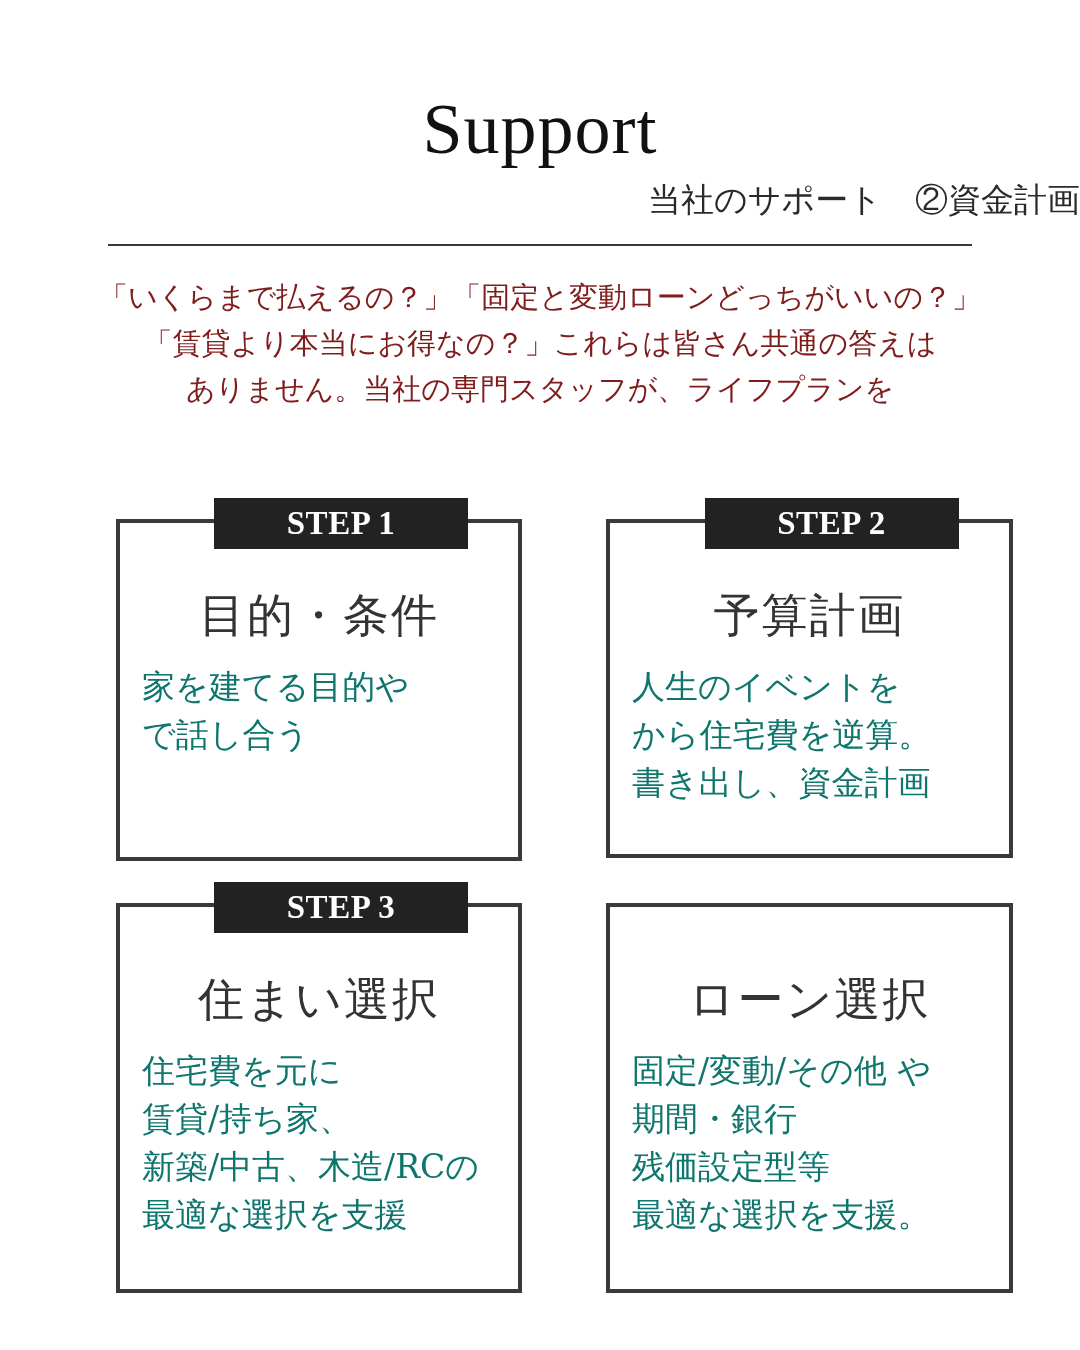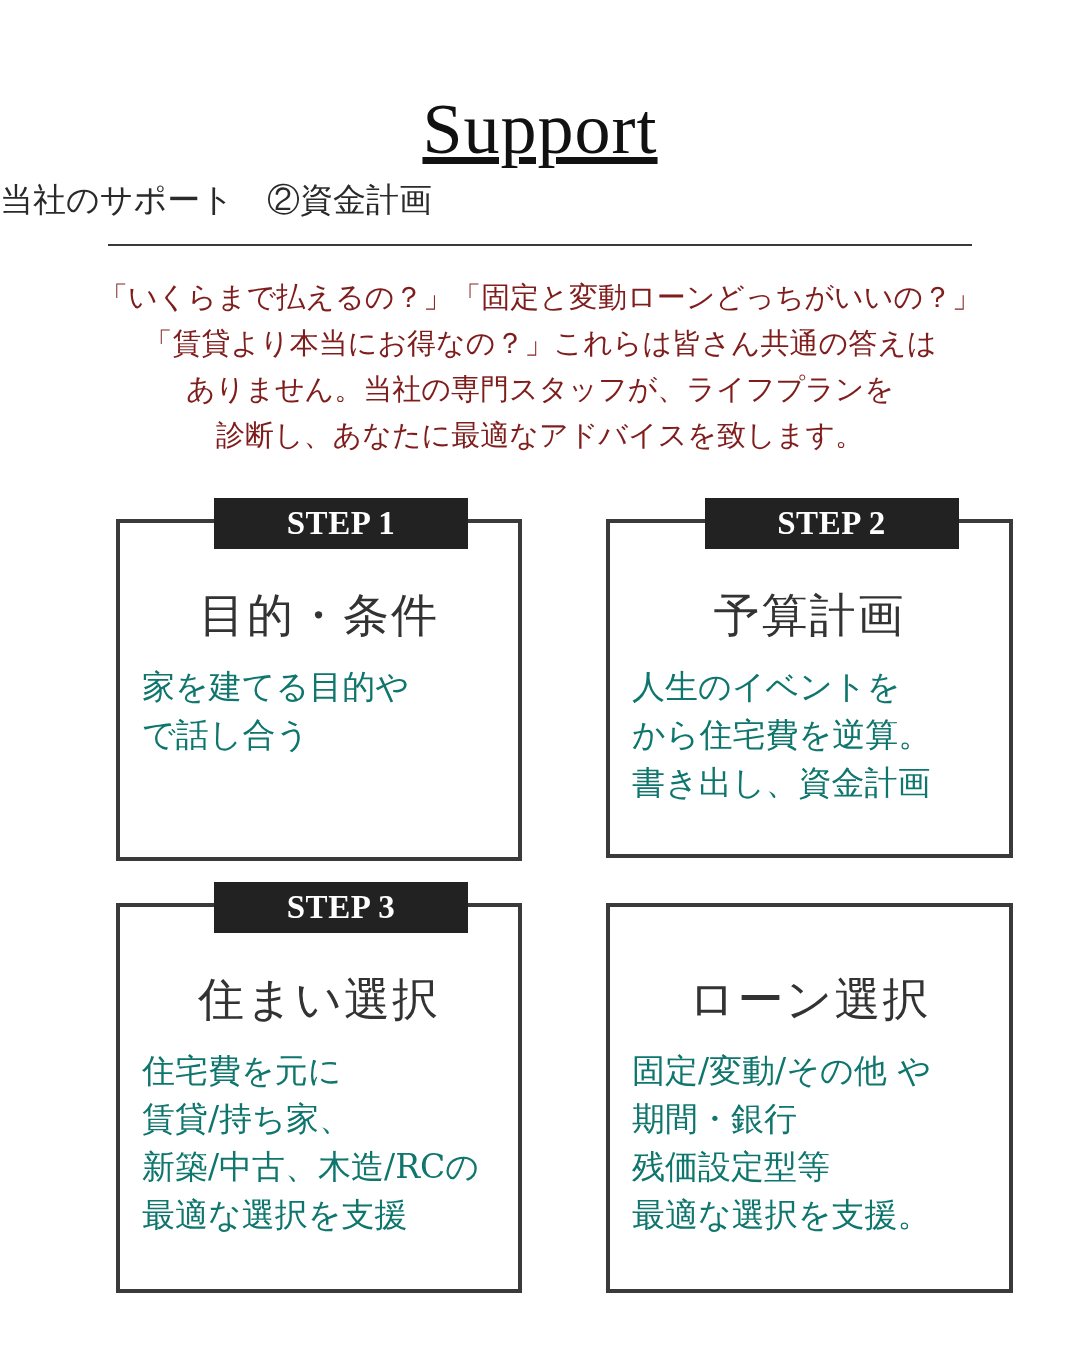--- a/index.html
+++ b/index.html
@@ -3,24 +3,24 @@
 <meta charset="utf-8">
 <style>
   html, body { margin: 0; padding: 0; }
   body {
     width: 1080px; height: 1350px; background: #ffffff; position: relative; overflow: hidden;
     font-family: "DejaVu Serif", "Liberation Serif", serif; color: #222;
   }
   .title {
     position: absolute; left: 0; right: 0; top: 84px; text-align: center;
     font-family: "Liberation Serif", "DejaVu Serif", serif;
-    font-size: 72px; line-height: 90px; color: #111; letter-spacing: 1px; text-decoration: underline;
+    font-size: 72px; line-height: 90px; color: #111; letter-spacing: 1px;
   }
   .subtitle {
-    position: absolute; left: 0; right: 0; top: 178px; text-align: left;
+    position: absolute; left: 0; right: 0; top: 178px; text-align: right;
     font-size: 33px; line-height: 44px; color: #2a2a2a; white-space: pre;
   }
   .rule {
     position: absolute; left: 108px; width: 864px; top: 244px; height: 2px; background: #3a3a3a;
   }
   .intro {
     position: absolute; left: 60px; right: 60px; top: 274px; text-align: center;
     font-size: 29px; line-height: 46px; color: #7f1d1d;
   }
   .intro div { white-space: nowrap; }
@@ -48,21 +48,20 @@
 <body>
 
 <div class="title">Support</div>
 <div class="subtitle">当社のサポート　②資金計画</div>
 <div class="rule"></div>
 
 <div class="intro">
   <div>「いくらまで払えるの？」「固定と変動ローンどっちがいいの？」</div>
   <div>「賃貸より本当にお得なの？」これらは皆さん共通の答えは</div>
   <div>ありません。当社の専門スタッフが、ライフプランを</div>
-  <div>診断し、あなたに最適なアドバイスを致します。</div>
 </div>
 
 <div class="card" style="left:116px; top:519px; width:406px; height:342px;">
   <div class="badge">STEP 1</div>
   <div class="card-title">目的・条件</div>
   <div class="card-body">
     <div>家を建てる目的や</div>
     <div>で話し合う</div>
   </div>
 </div>

